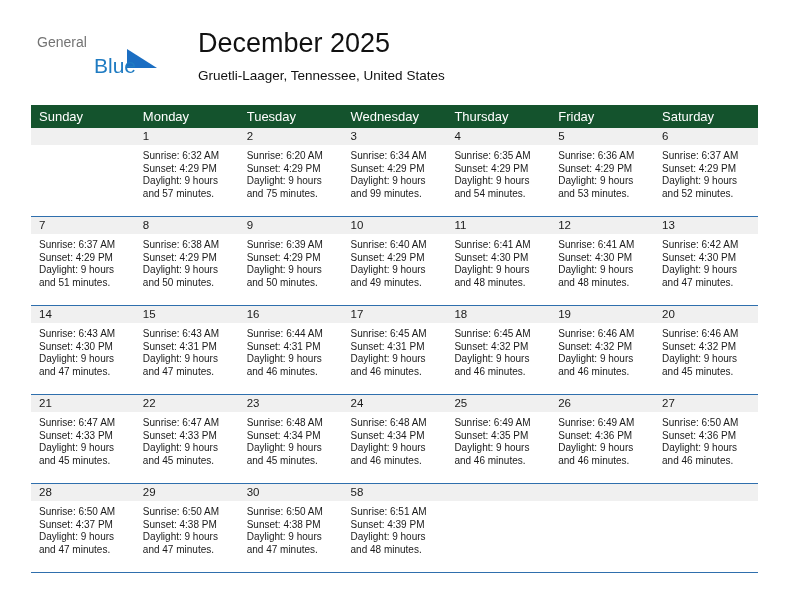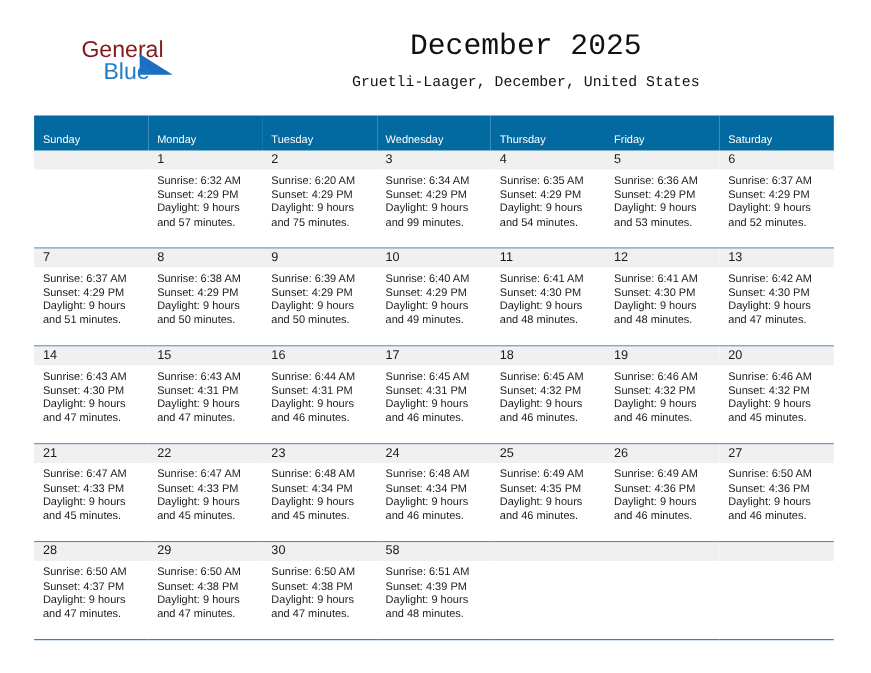--- a/index.html
+++ b/index.html
@@ -33,25 +33,24 @@
     position: absolute;
     left: 0px;
     top: 8px;
     width: 220px;
     height: 56px;
   }
   .logo-general {
     position: absolute;
     left: 6px;
     top: 0px;
-    font-size: 21px;
+    font-size: 14px;
     letter-spacing: 0px;
-    color: #7f1d1d;
+    color: #737373;
     font-family: "Liberation Sans", sans-serif;
-    margin-left: 37px;
   }
   .logo-blue {
     position: absolute;
     left: 63px;
     top: 20px;
     font-size: 21px;
     color: #1f7bc2;
     font-family: "Liberation Sans", sans-serif;
   }
   .logo-triangle {
@@ -61,23 +60,22 @@
     width: 0;
     height: 0;
     border-left: 30px solid #1b6ec2;
     border-top: 19px solid transparent;
   }
 
   .title-block {
     position: absolute;
     right: 0px;
     top: 0px;
-    text-align: center;
+    text-align: left;
     width: 560px;
-    font-family: Liberation Mono, monospace;
   }
   .cal-title {
     font-size: 27px;
     color: #111111;
     line-height: 34px;
     white-space: nowrap;
     font-weight: normal;
     margin: 0;
   }
   .cal-subtitle {
@@ -91,26 +89,26 @@
   
   .calendar {
     position: absolute;
     left: 31px;
     top: 105px;
     width: 727px;
     border-collapse: collapse;
     table-layout: fixed;
   }
   .calendar th {
-    background: #0369a1;
+    background: #14532d;
     color: #ffffff;
-    font-size: 10px;
+    font-size: 13px;
     font-weight: normal;
     text-align: left;
-    padding: 16px 0 4px 8px;
+    padding: 4px 0 4px 8px;
     height: 12px;
     border: none;
   }
   .calendar td {
     vertical-align: top;
     padding: 0;
     border: none;
     border-bottom: 1px solid #2f6fad;
     height: 88px;
   }
@@ -145,21 +143,21 @@
   <div class="header">
 
     <div class="logo">
       <span class="logo-general">General</span>
       <span class="logo-triangle"></span>
       <span class="logo-blue">Blue</span>
     </div>
 
     <div class="title-block">
       <div class="cal-title">December 2025</div>
-      <div class="cal-subtitle">Gruetli-Laager, December, United States</div>
+      <div class="cal-subtitle">Gruetli-Laager, Tennessee, United States</div>
     </div>
 
   </div>
 
   <table class="calendar">
     <thead>
       <tr>
         <th>Sunday</th>
         <th>Monday</th>
         <th>Tuesday</th>

